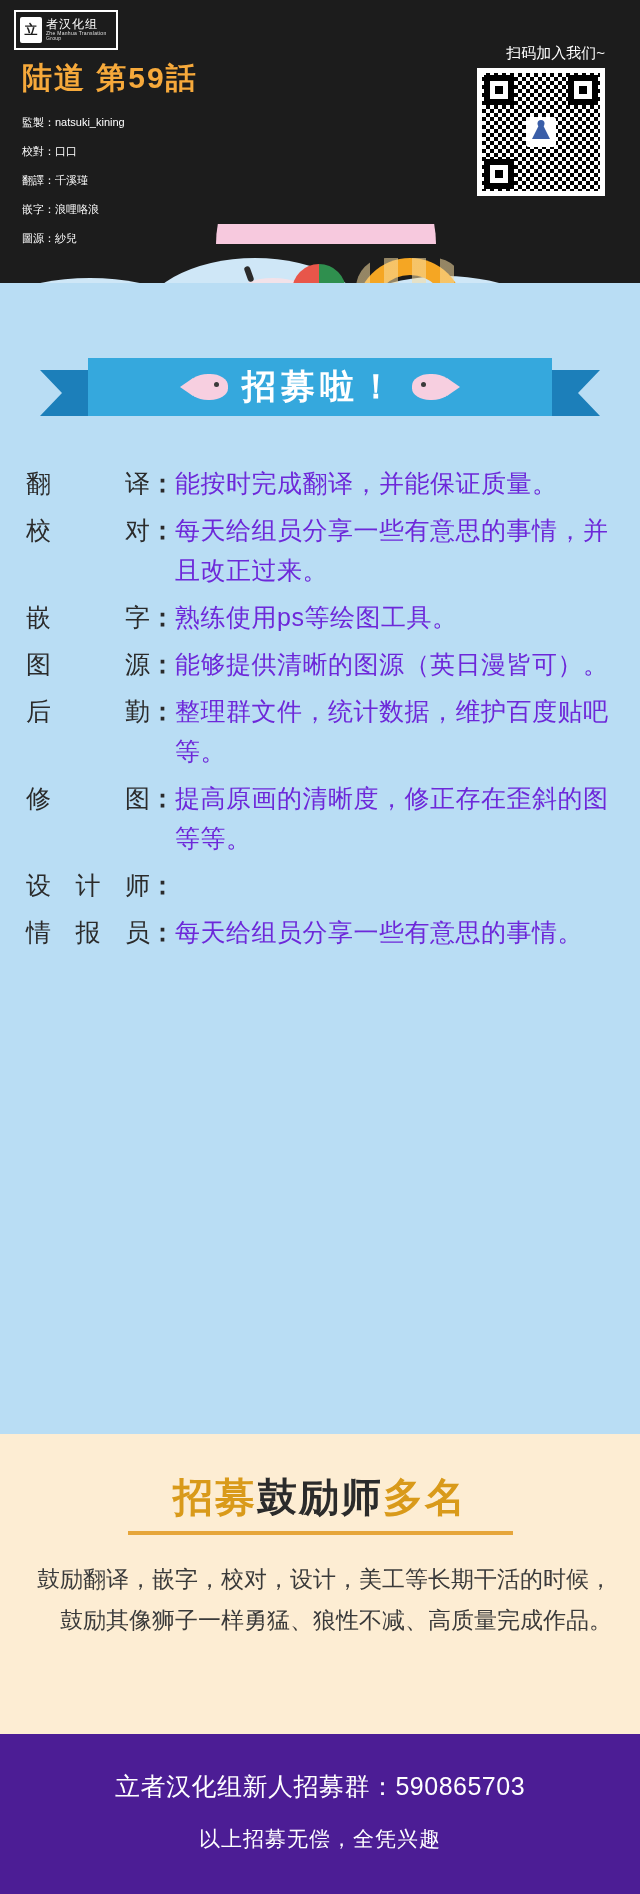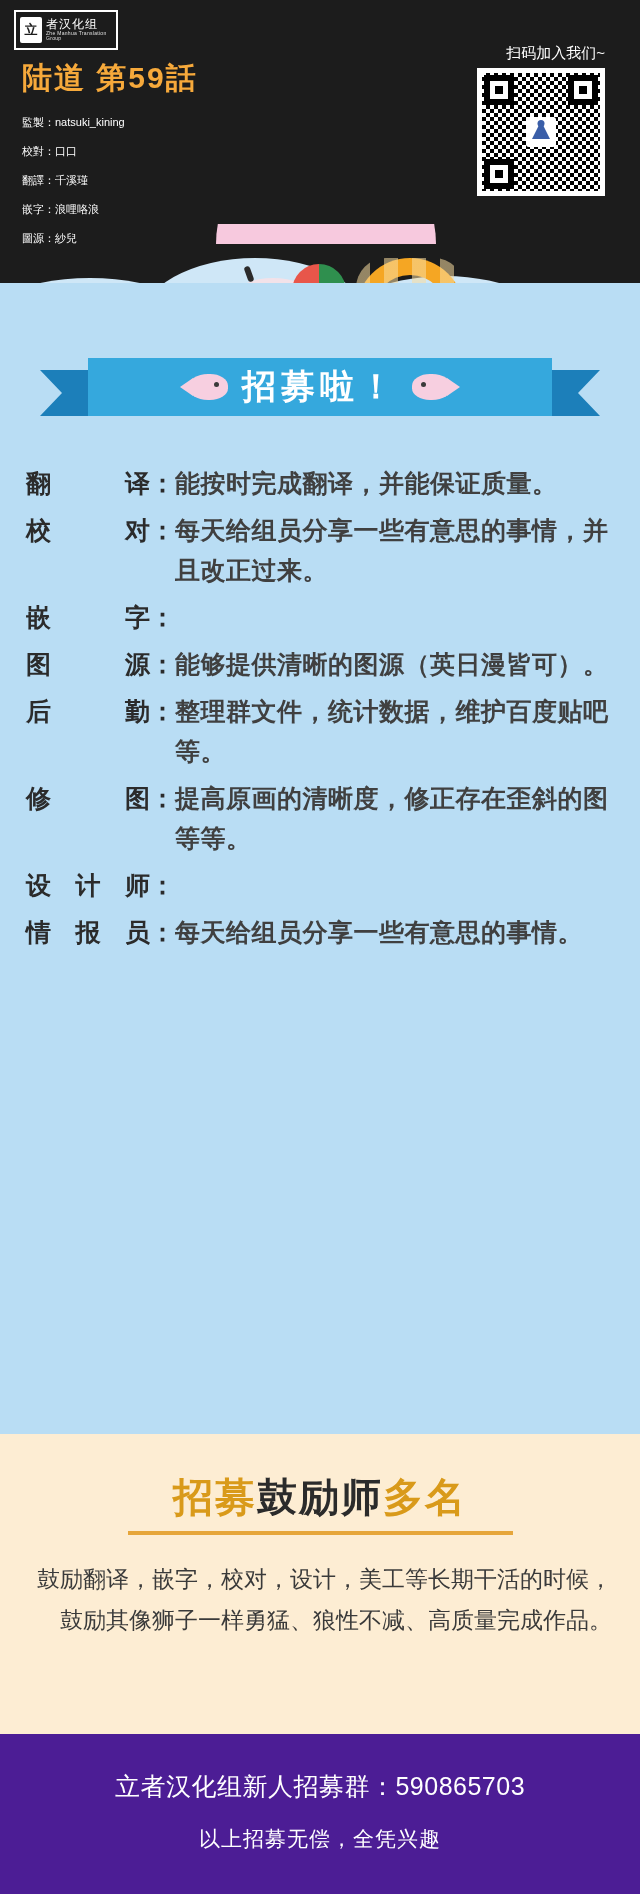--- a/index.html
+++ b/index.html
@@ -280,40 +280,40 @@
   }
   .role {
     display: flex;
     align-items: flex-start;
     margin-bottom: 7px;
   }
   .role-label {
     flex: 0 0 124px;
     color: #2b2b2b;
     font-size: 25px;
-    font-weight: bold;
+    font-weight: normal;
     text-align: justify;
     text-align-last: justify;
     line-height: 40px;
     letter-spacing: 0px;
     white-space: nowrap;
   }
   .role-colon {
     flex: 0 0 16px;
     color: #2b2b2b;
     font-size: 25px;
     font-weight: bold;
     line-height: 40px;
     text-align: center;
   }
   .role-desc {
     flex: 1 1 auto;
-    color: #404040;
+    color: #6d28d9;
     font-size: 25px;
-    font-weight: bold;
+    font-weight: normal;
     line-height: 40px;
     letter-spacing: .5px;
   }
 
   
   .footer-cream {
     position: absolute;
     left: 0; top: 1434px;
     width: 640px; height: 300px;
     background: #fdedd3;
@@ -446,20 +446,21 @@
 
     <div class="role">
       <div class="role-label">校对</div>
       <div class="role-colon">：</div>
       <div class="role-desc">每天给组员分享一些有意思的事情，并且改正过来。</div>
     </div>
 
     <div class="role">
       <div class="role-label">嵌字</div>
       <div class="role-colon">：</div>
+      <div class="role-desc">熟练使用ps等绘图工具。</div>
     </div>
 
     <div class="role">
       <div class="role-label">图源</div>
       <div class="role-colon">：</div>
       <div class="role-desc">能够提供清晰的图源（英日漫皆可）。</div>
     </div>
 
     <div class="role">
       <div class="role-label">后勤</div>

